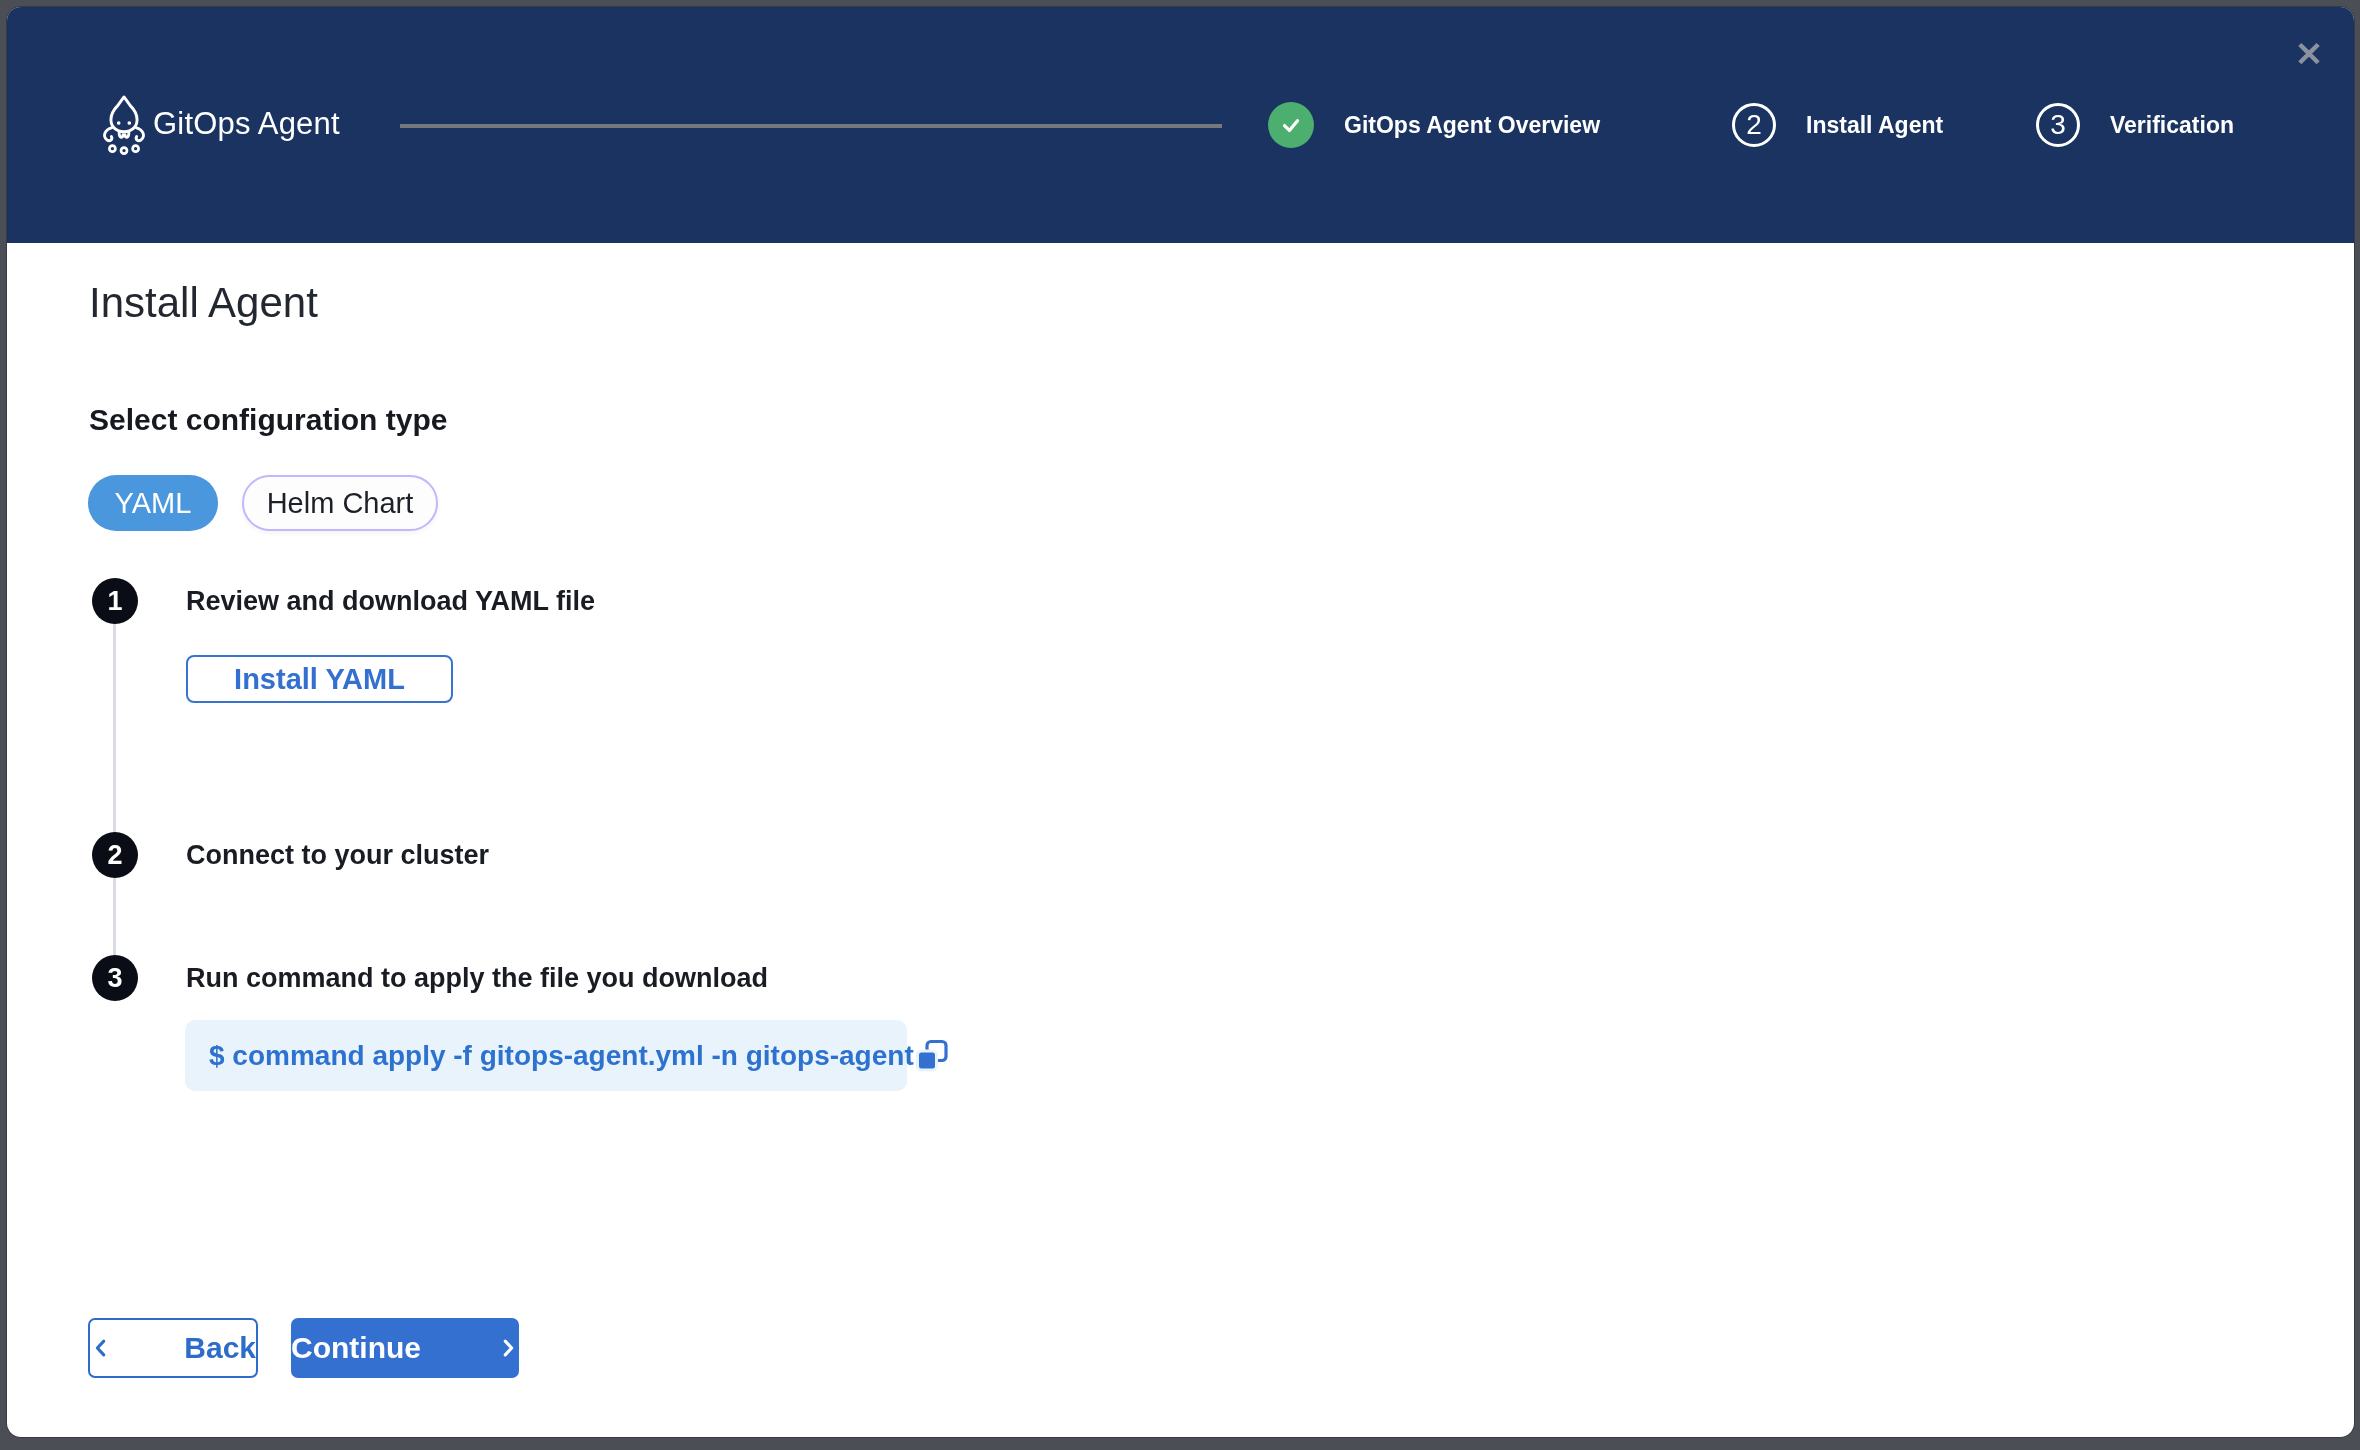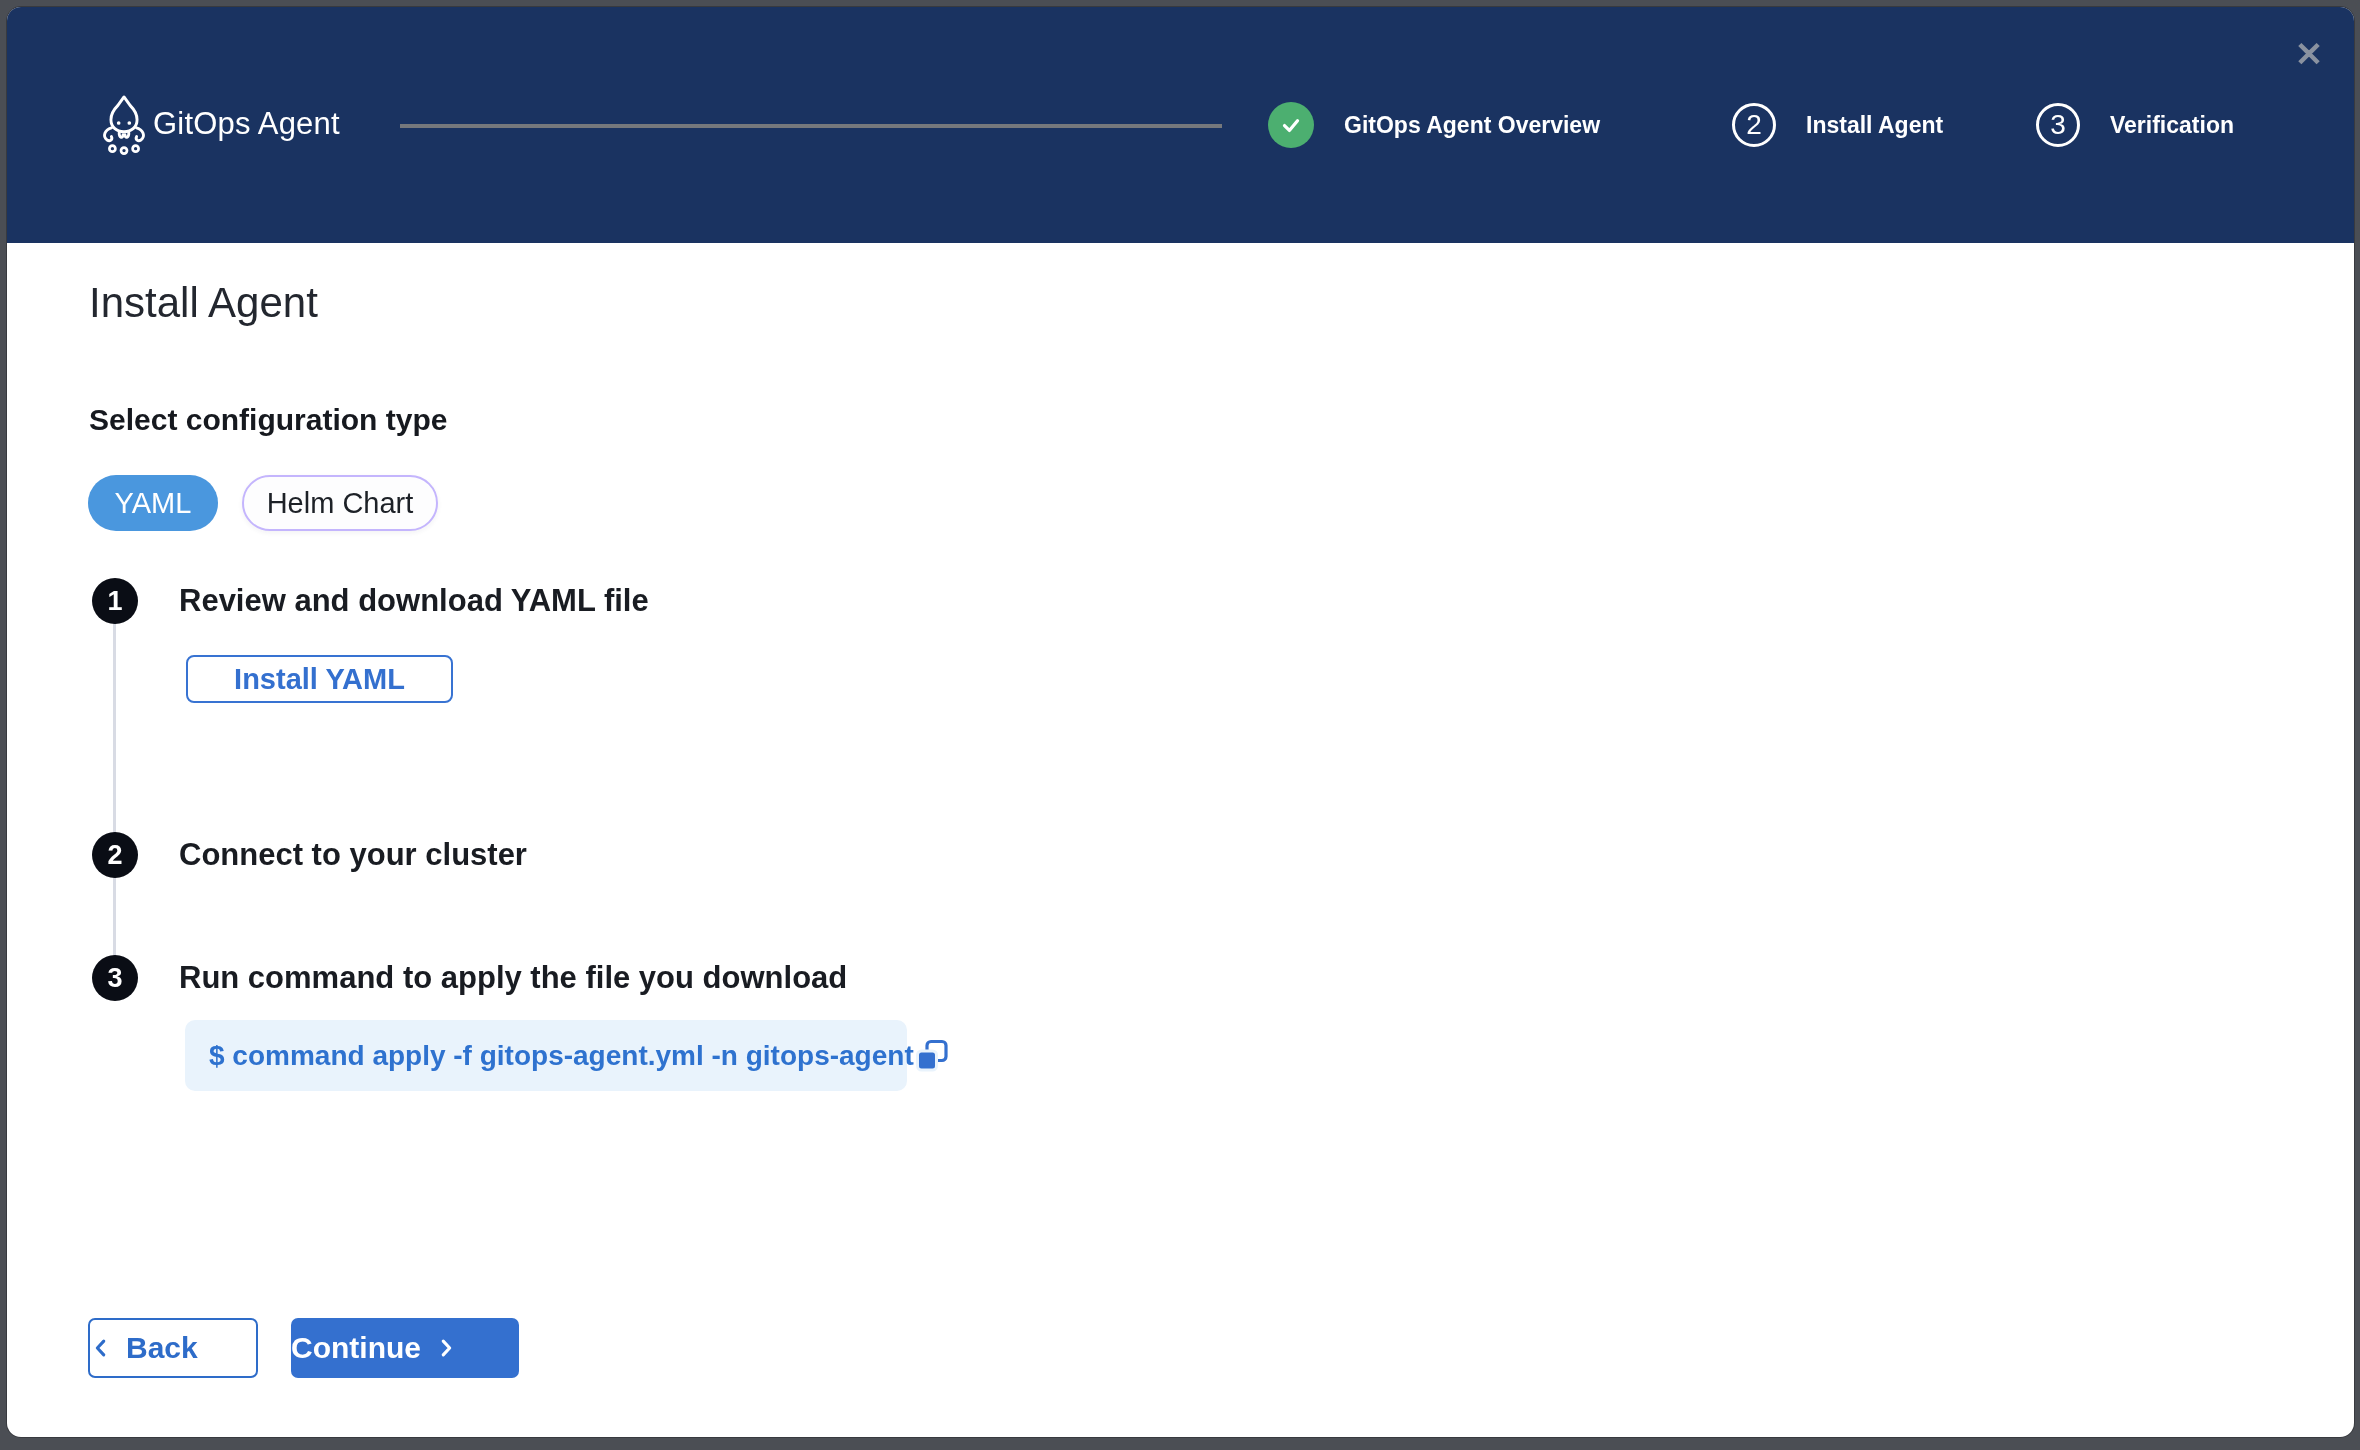--- a/index.html
+++ b/index.html
@@ -55,22 +55,22 @@
     left:235px; width:196px; background:#fdfdfe; color:#1d2127; font-weight:500;
     border:2px solid #c4b5fd; box-shadow:0 2px 5px rgba(40,41,61,.06);
   }
   .vline { position:absolute; left:106px; top:600px; width:3px; height:350px; background:#d8dbe4; }
   .num-badge {
     position:absolute; left:85px; width:46px; height:46px; border-radius:50%;
     background:#0a0d15; color:#fff; font-size:27px; font-weight:700;
     display:flex; align-items:center; justify-content:center; z-index:2;
   }
   .step-title {
-    position:absolute; left:172px; transform:translateY(-50%);
-    font-size:31px; font-weight:700; color:#191c22; white-space:nowrap;
+    position:absolute; left:179px; transform:translateY(-50%);
+    font-size:27px; font-weight:700; color:#191c22; white-space:nowrap;
   }
   .download-btn {
     position:absolute; left:179px; top:648px; width:267px; height:48px;
     background:#fff; border:2.5px solid #3873d2; border-radius:8px;
     color:#3470cf; font-size:29px; font-weight:700; cursor:pointer;
     font-family:"Liberation Sans", sans-serif;
   }
   .file-row {
     position:absolute; left:178px; top:709px; width:1468px; height:72px;
     background:#fff; border-radius:10px;
@@ -87,21 +87,21 @@
     position:absolute; left:178px; top:1013px; width:722px; height:71px;
     background:#e9f3fc; border-radius:10px; display:flex; align-items:center;
   }
   .cmd-text { margin-left:24px; font-size:28px; font-weight:600; color:#2e72cf; white-space:nowrap; }
   .cmd-copy { margin-left:auto; margin-right:24px; }
   .cmd-copy svg { width:36px; height:36px; }
   
   .footer-btn {
     position:absolute; top:1311px; height:60px; border-radius:7px;
     font-size:30px; font-weight:700; cursor:pointer;
-    display:flex; align-items:center; justify-content:flex-start; gap:14px;
+    display:flex; align-items:center; justify-content:space-between; gap:14px;
     font-family:"Liberation Sans", sans-serif;
   }
   .back-btn { left:81px; width:170px; background:#fff; border:2.5px solid #2e6cc9; color:#2e6cc9; }
   .continue-btn { left:284px; width:228px; background:#3470cf; border:none; color:#ffffff; }
   .footer-btn svg { width:22px; height:22px; }
 </style>
 </head>
 <body>
 
 <div id="screen">

